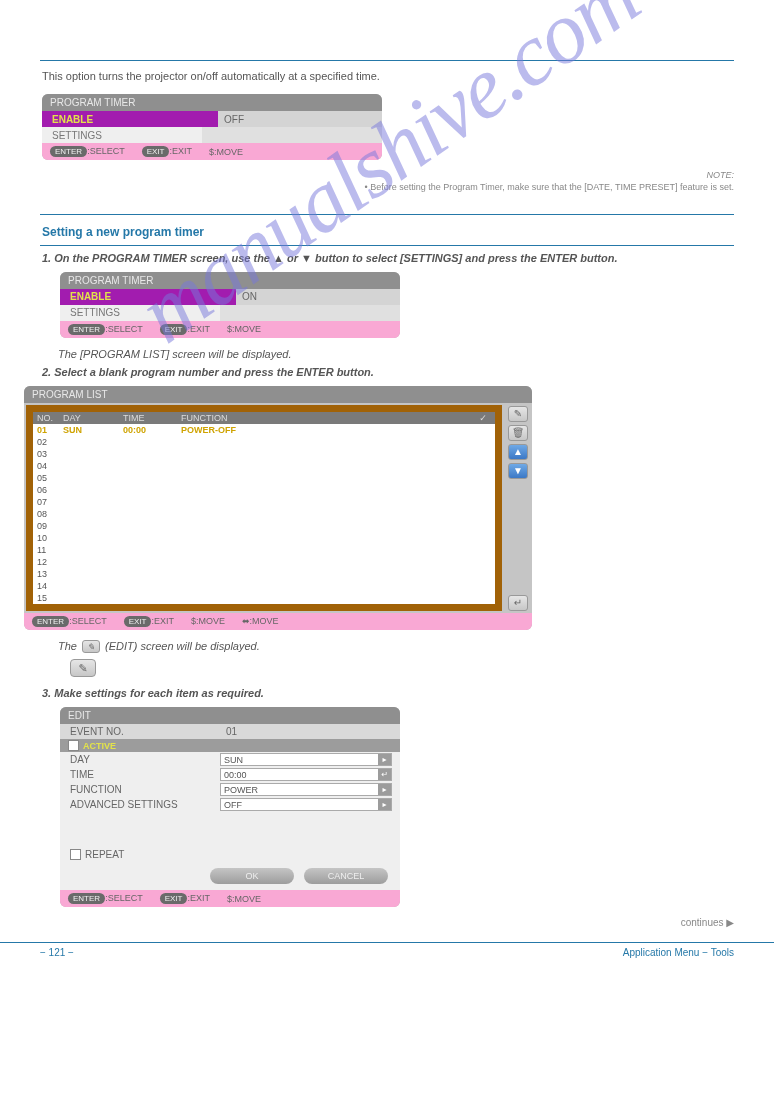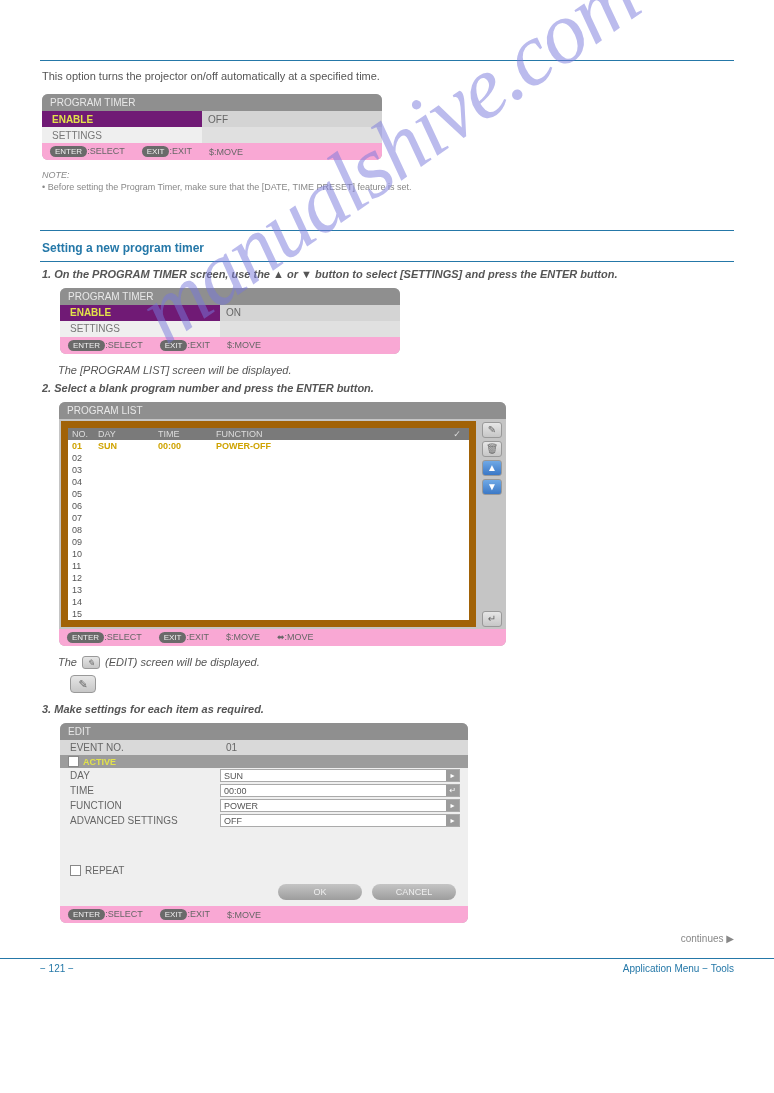--- a/index.html
+++ b/index.html
@@ -25,57 +25,57 @@
     pointer-events: none;
     z-index: 50;
     white-space: nowrap;
     letter-spacing: -2px;
   }
   .hr { border-top: 1px solid #2578a8; margin: 0 40px; }
   .text-block { margin: 8px 40px 10px 42px; color: #555; line-height: 1.4; }
   .section-title { margin: 10px 40px 6px 42px; color: #2578a8; font-weight: bold; font-size: 12px; }
   .step-title { margin: 6px 40px 6px 42px; color: #555; font-weight: bold; font-style: italic; font-size: 11px; }
   .indent-note { margin: 4px 40px 4px 58px; color: #555; font-style: italic; font-size: 11px; }
-  .note-block { margin: 4px 40px 20px 42px; color: #888; font-size: 9px; line-height: 1.3; }
+  .note-block { margin: 4px 40px 4px 42px; color: #888; font-size: 9px; line-height: 1.3; text-align: right; }
   .note-block .lbl { font-style: italic; }
   .continues { text-align: right; margin: 10px 40px 0 0; color: #888; font-size: 10px; }
   .bottom-bar { margin-top: 14px; border-top: 1px solid #2578a8; padding: 4px 40px 0 40px; display:flex; justify-content:space-between; color:#2578a8; font-size:10px; }
 
   
   .osd { width: 340px; margin: 8px 0 10px 42px; background: #b6b6b6; border-radius: 6px; overflow: hidden; font-size: 10px; position: relative; z-index: 1; }
   .osd-header { background: #8f8f8f; color: #e8e8e8; font-size: 10px; padding: 3px 8px; }
   .osd-body { background: #efefef; }
   .row { display: flex; align-items: center; height: 16px; }
   .row .lab { width: 160px; padding-left: 10px; color: #777; font-size: 10px; }
   .row .val { flex: 1; background: #e0e0e0; color: #666; font-size: 10px; padding-left: 6px; height: 100%; display:flex; align-items:center; }
-  .row.sel { background: #701a75; }
+  .row.sel { background: #a21caf; gap: 16px; }
   .row.sel .lab { color: #e2e24a; font-weight: bold; }
   .row.sel .val { background: #d4d4d4; }
   .osd-footer { background: #f9a8d4; color: #666; font-size: 9px; padding: 3px 8px; display: flex; gap: 17px; align-items:center; }
   .pill { background: #6a6a6a; color: #f0f0f0; border-radius: 6px; padding: 0 5px; font-size: 8px; line-height: 11px; display:inline-block; }
 
   
-  .osd.list { width: 447px; margin-left: 59px; }
+  .osd.list { width: 508px; margin-left: 24px; }
   .list-wrap { display:flex; background:#c5c5c5; padding:2px; gap:4px; }
   .list-table { flex:1; background:#fff; border:7px solid #a16207; font-size:9px; color:#555; }
   .list-table .thead { display:flex; background:#7a7a7a; color:#ddd; font-size:9px; }
   .list-table .thead div { padding:1px 4px; }
   .list-table .thead .c-no{width:26px;} .c-day{width:60px;} .c-time{width:58px;} .c-fn{flex:1;} .c-chk{width:24px; text-align:center;}
   .list-table .trow { display:flex; height:12px; align-items:center; }
   .list-table .trow div { padding:0 4px; font-size:9px; }
   .list-table .trow.hl { color:#cfa300; font-weight:bold; }
   .list-table .trow .c-no{width:26px;}
   .right-icons { width:24px; display:flex; flex-direction:column; gap:3px; align-items:center; padding-top:1px; }
   .icon-btn { width:20px; height:16px; background:linear-gradient(#e6e6e6,#c7c7c7); border:1px solid #999; border-radius:3px; display:flex; align-items:center; justify-content:center; font-size:10px; color:#666; }
   .icon-btn.blue { background:linear-gradient(#6fa9e6,#3b78c6); color:#fff; }
 
   .lone-icon { margin: 6px 0 10px 70px; width:26px; height:18px; background:linear-gradient(#e6e6e6,#c7c7c7); border:1px solid #999; border-radius:4px; display:flex; align-items:center; justify-content:center; font-size:11px; color:#666; }
 
   
-  .osd.edit { width: 408px; margin-left: 60px; }
+  .osd.edit { width: 340px; margin-left: 60px; }
   .edit-body { background:#efefef; padding-bottom:2px; }
   .edit-row { display:flex; align-items:center; height:15px; font-size:10px; }
   .edit-row .lab { width:160px; padding-left:10px; color:#666; }
   .edit-row .fld { flex:1; background:#fff; border:1px solid #aaa; height:13px; margin-right:8px; display:flex; align-items:center; padding:0 3px; color:#555; font-size:9px; position:relative; }
   .edit-row .fld .arrow { position:absolute; right:0; top:0; width:13px; height:100%; background:#9c9c9c; color:#fff; display:flex; align-items:center; justify-content:center; font-size:8px; }
   .active-row { background:#9c9c9c; padding:1px 8px; display:flex; align-items:center; gap:4px; }
   .active-row .chk { width:11px; height:11px; background:#fff; border:1px solid #888; }
   .active-row .txt { color:#e2e24a; font-size:9px; font-weight:bold; }
   .repeat-row { padding:2px 10px; display:flex; align-items:center; gap:4px; font-size:10px; color:#666;margin-top:35px; }
   .repeat-row .chk { width:11px; height:11px; background:#fff; border:1px solid #888; }

